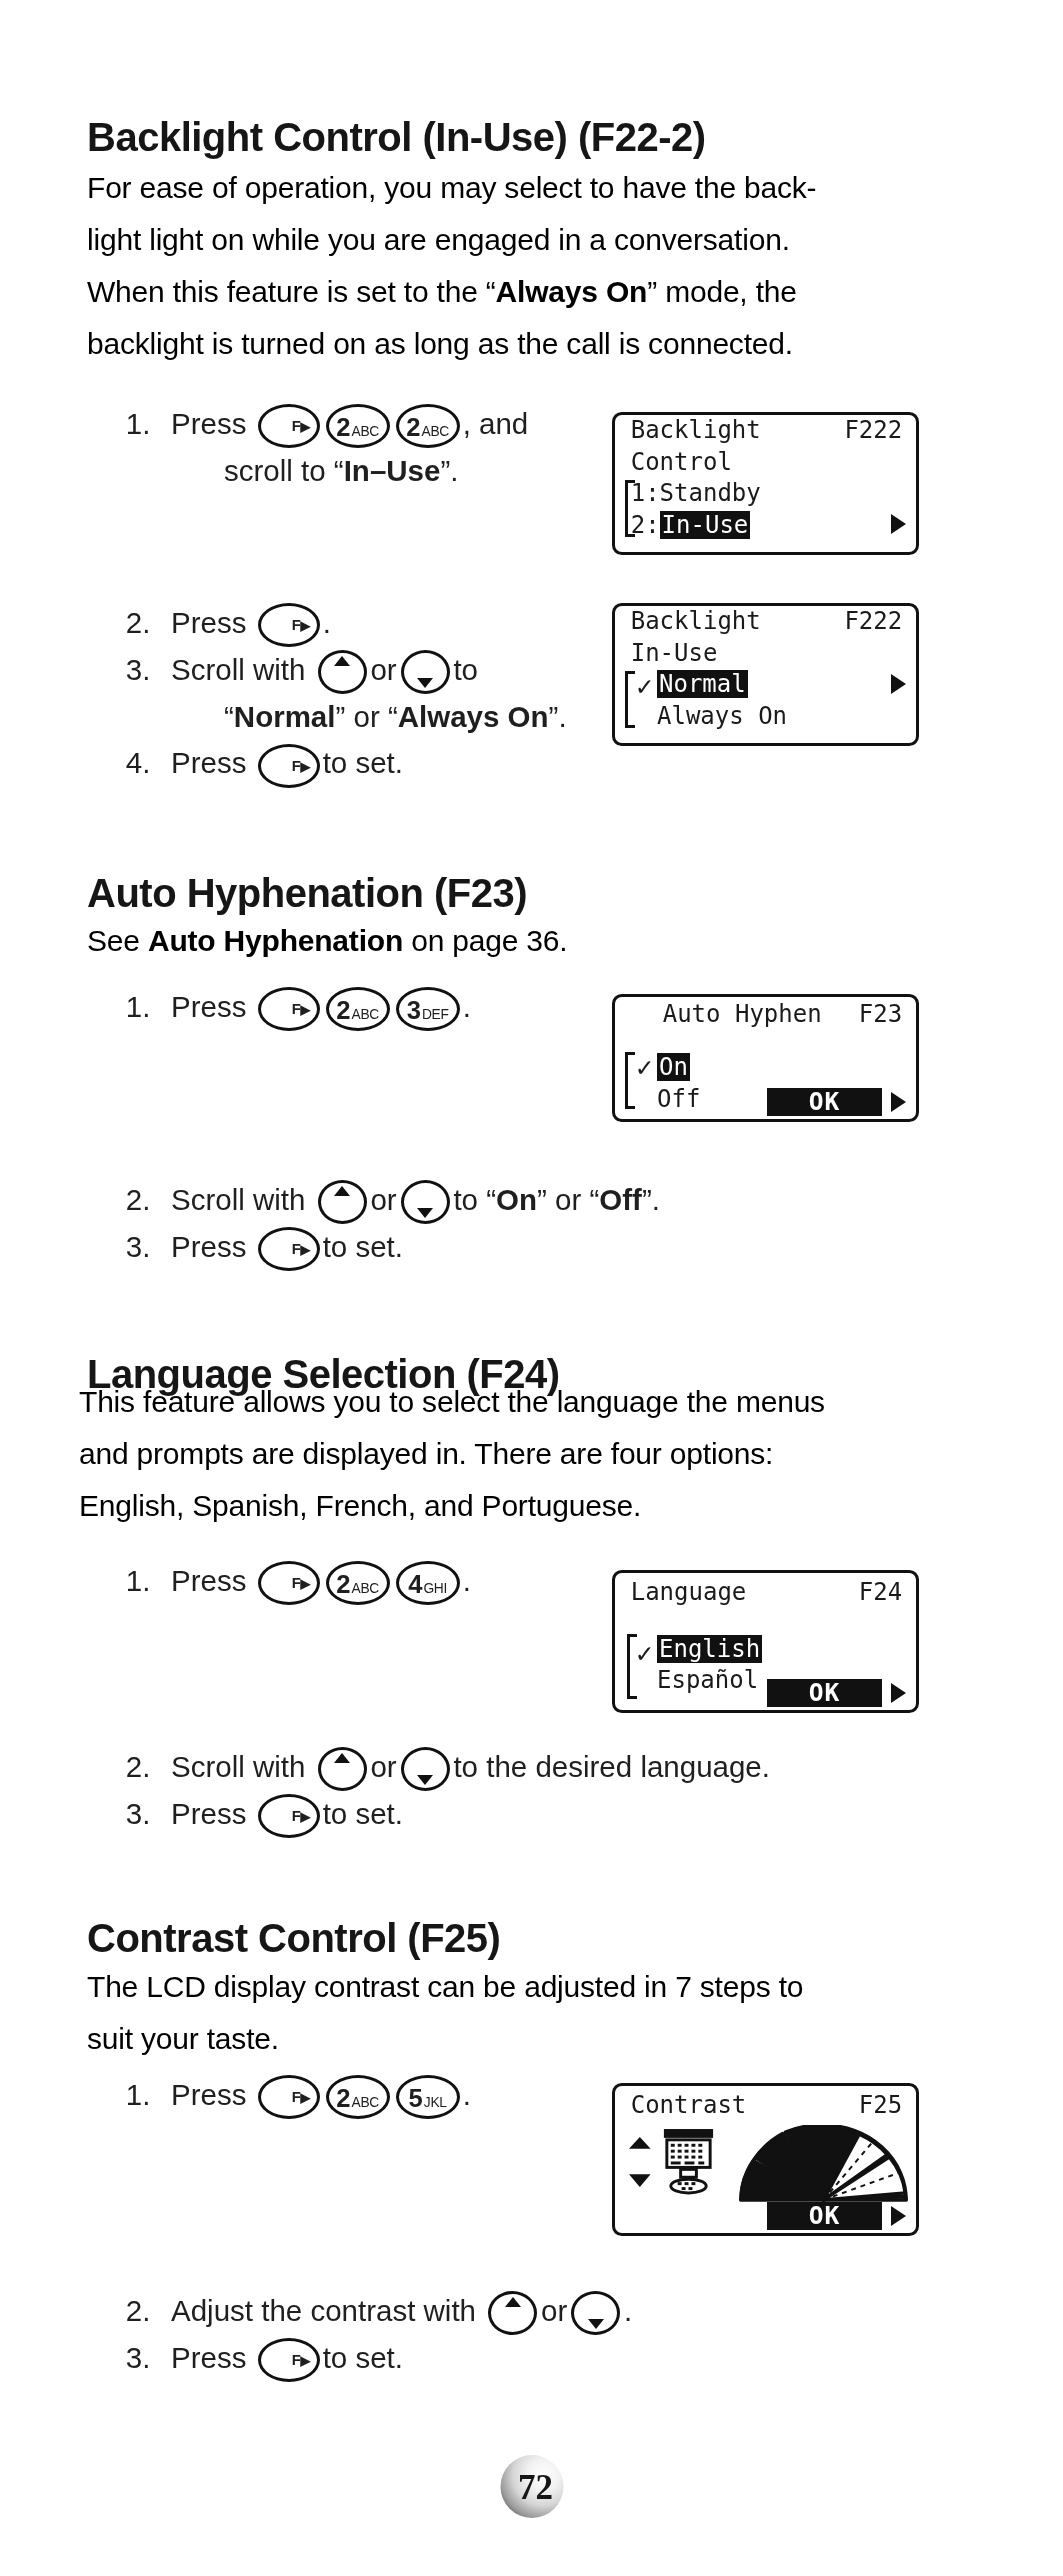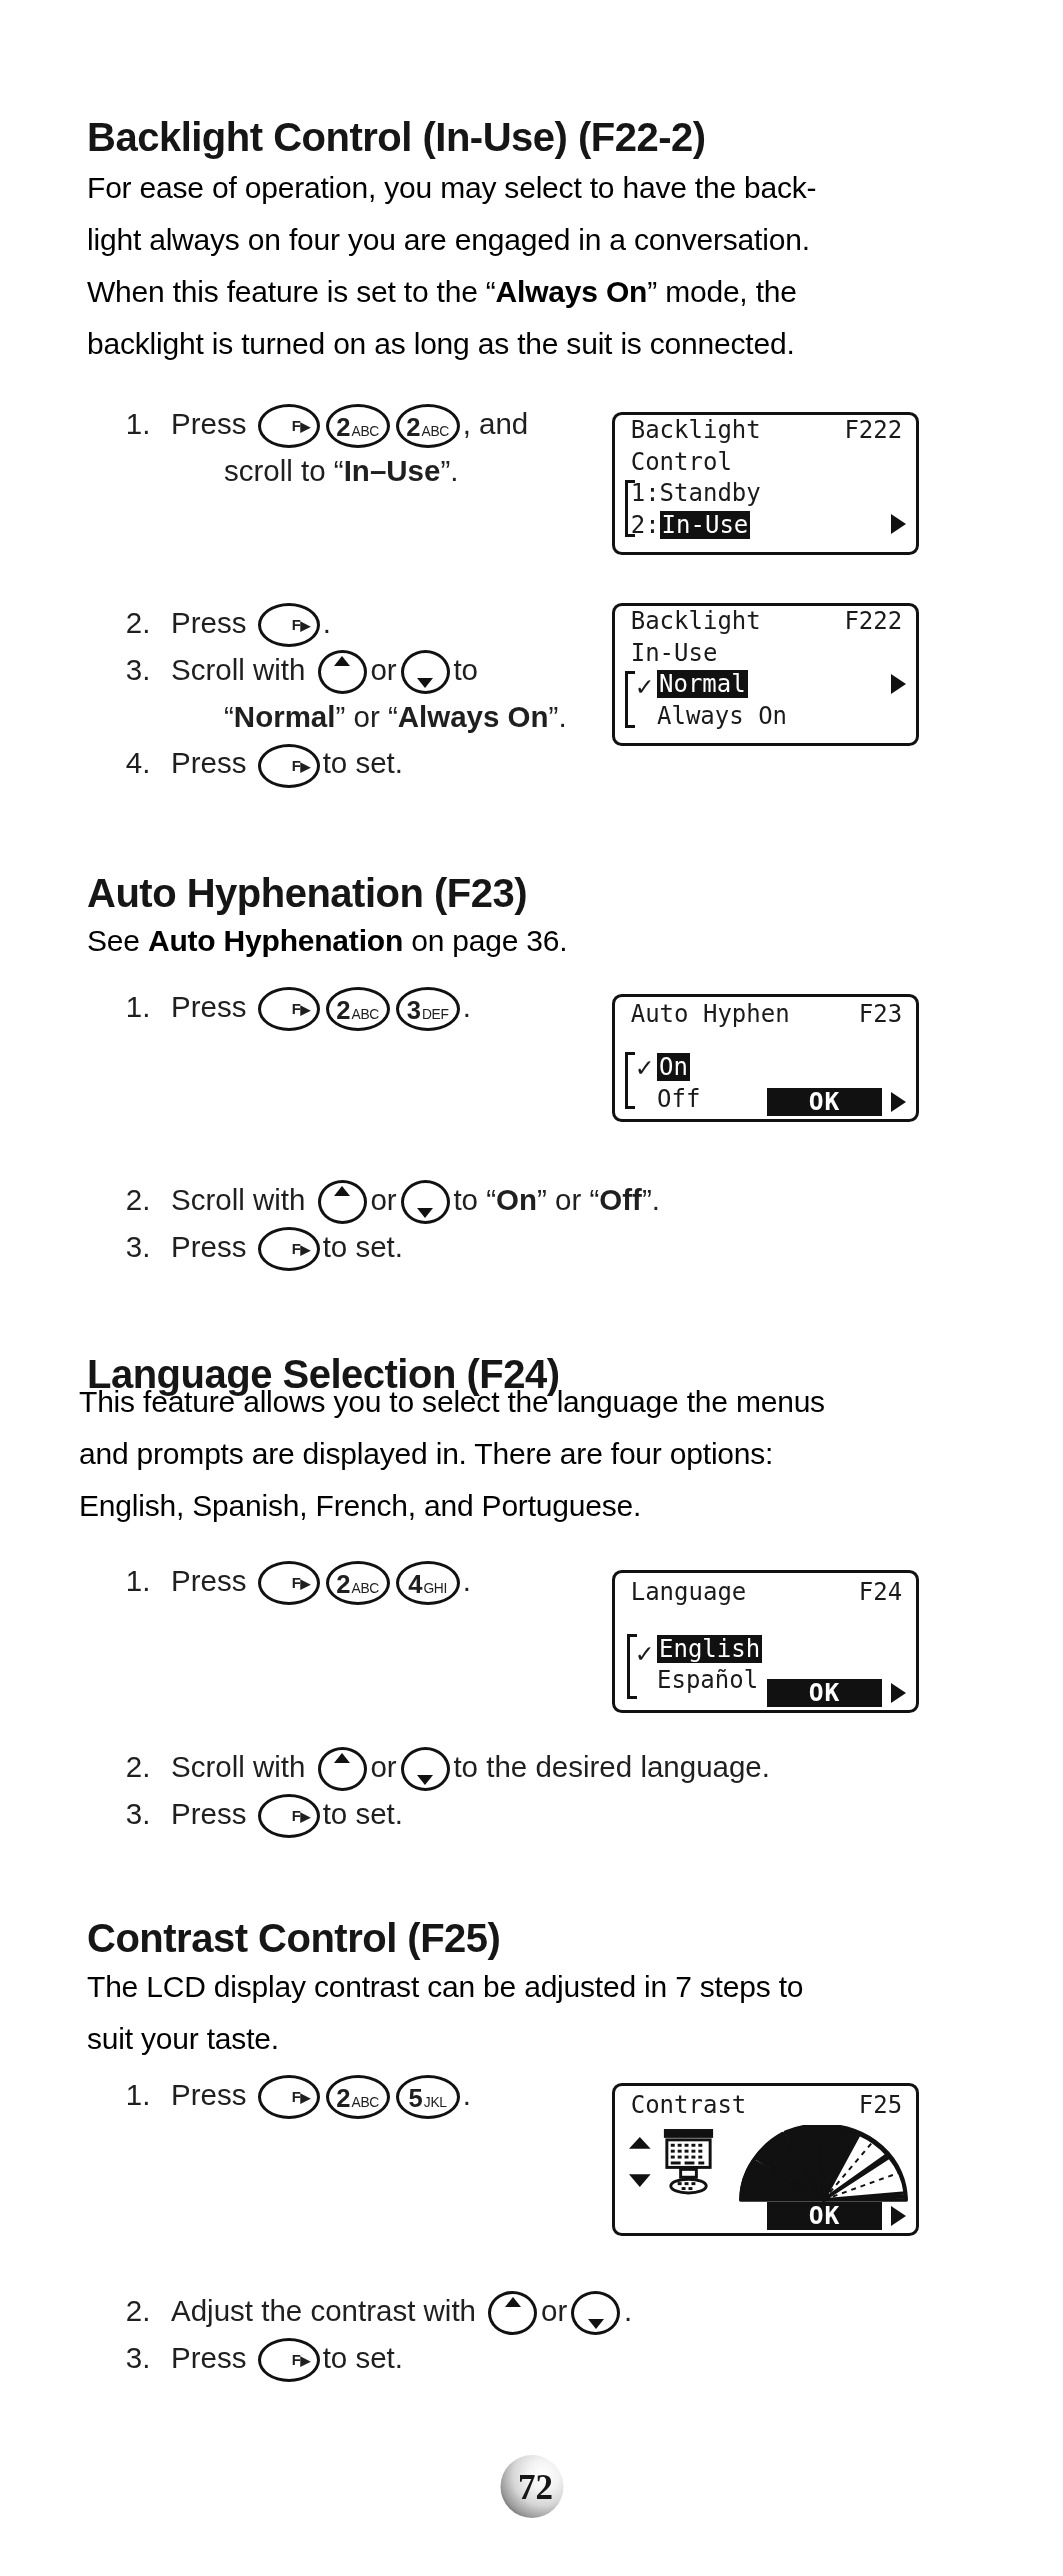--- a/index.html
+++ b/index.html
@@ -94,23 +94,23 @@
 </style>
 </head>
 <body>
 
 <div class="page">
 
   <h2 class="sec-title" style="position:absolute;left:87px;top:115px;">Backlight Control (In-Use) (F22-2)</h2>
 
   <div style="position:absolute;left:87px;top:162px;width:891px;">
     <p class="body-text justify"><span>For ease of operation, you may select to have the back-</span></p>
-    <p class="body-text justify"><span>light always on four you are engaged in a conversation.</span></p>
+    <p class="body-text justify"><span>light light on while you are engaged in a conversation.</span></p>
     <p class="body-text">When this feature is set to the “<b>Always On</b>” mode, the</p>
-    <p class="body-text"><span>backlight is turned on as long as the suit is connected.</span></p>
+    <p class="body-text"><span>backlight is turned on as long as the call is connected.</span></p>
   </div>
 
   <div style="position:absolute;left:116px;top:401px;">
     <ol class="steps">
       <li>
         <span class="num">1.</span>
         <span>Press</span>
         <span class="key key-f"><span class="lbl"><span>F</span><span class="tri">▶</span></span></span><span class="key key-num"><span class="inner"><span class="d">2</span><span class="a">ABC</span></span></span><span class="key key-num"><span class="inner"><span class="d">2</span><span class="a">ABC</span></span></span><span>, and</span>
       </li>
       <li style="padding-left:108px;">scroll to “<b>In–Use</b>”.</li>
@@ -177,21 +177,21 @@
       </li>
       <li>
         <span class="num">3.</span>
         <span>Press</span>
         <span class="key key-f"><span class="lbl"><span>F</span><span class="tri">▶</span></span></span><span>to set.</span>
       </li>
     </ol>
   </div>
 
   <div class="lcd" style="left:612px;top:994px;width:307px;height:128px;">
-    <div class="row pad" style="margin-top:2px;"><span>Auto Hyphen</span><span class="right">F23</span></div>
+    <div class="row pad" style="margin-top:2px;margin-left:32px;"><span>Auto Hyphen</span><span class="right">F23</span></div>
     <div class="row" style="padding-left:42px;margin-top:21.7px;"><span class="inv">On</span></div>
     <div class="row" style="padding-left:42px;"><span>Off</span></div>
     <div class="chk" style="left:19.7px;top:60px;">✓</div>
     <div class="bracket" style="left:9.8px;top:55px;height:57px;"></div>
     <div class="okbtn" style="right:34px;bottom:3px;width:115px;height:28.5px;line-height:28.5px;"><span>OK</span></div>
     <div class="arrow" style="right:9.8px;bottom:6.9px;"></div>
   </div>
 
   <h2 class="sec-title" style="position:absolute;left:87px;top:1352px;">Language Selection (F24)</h2>
   <div style="position:absolute;left:79px;top:1376px;width:891px;">

